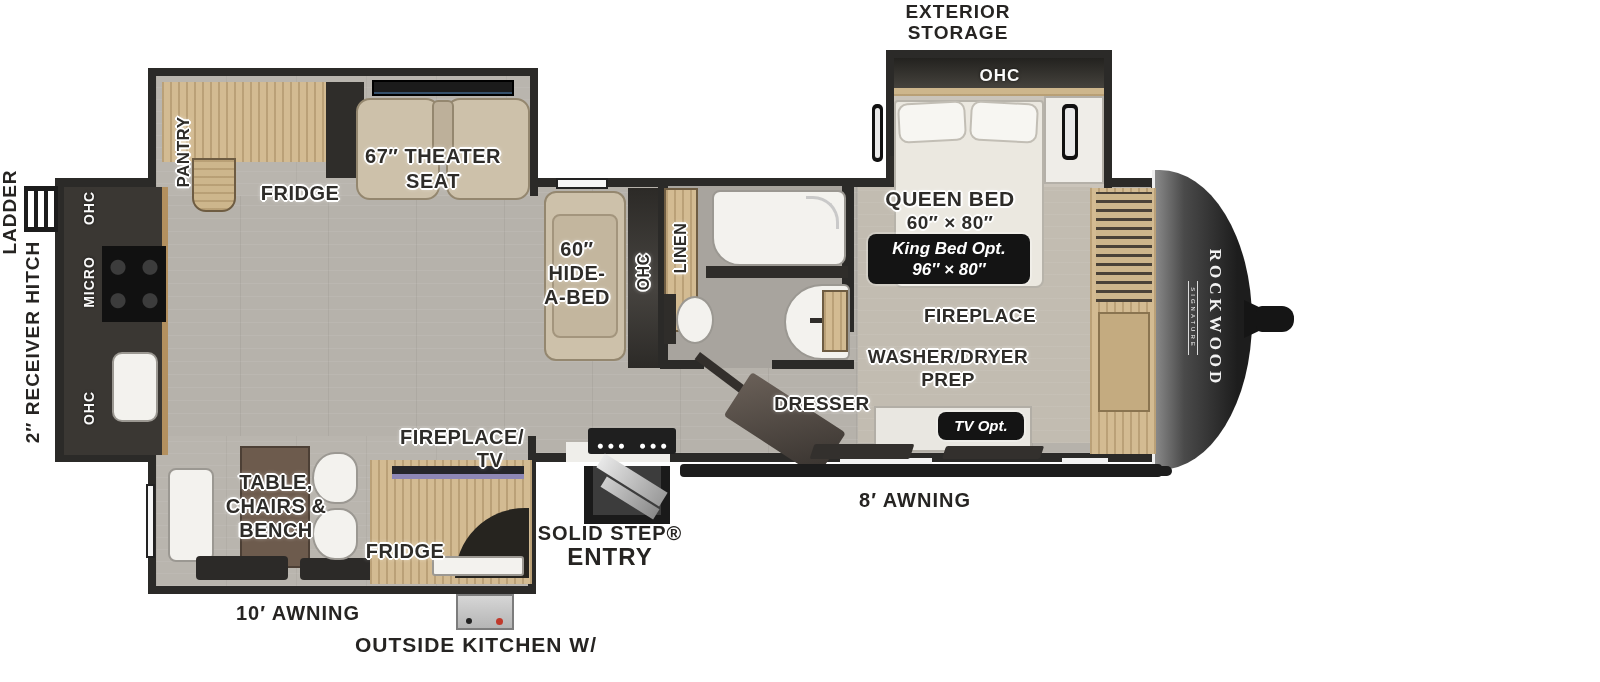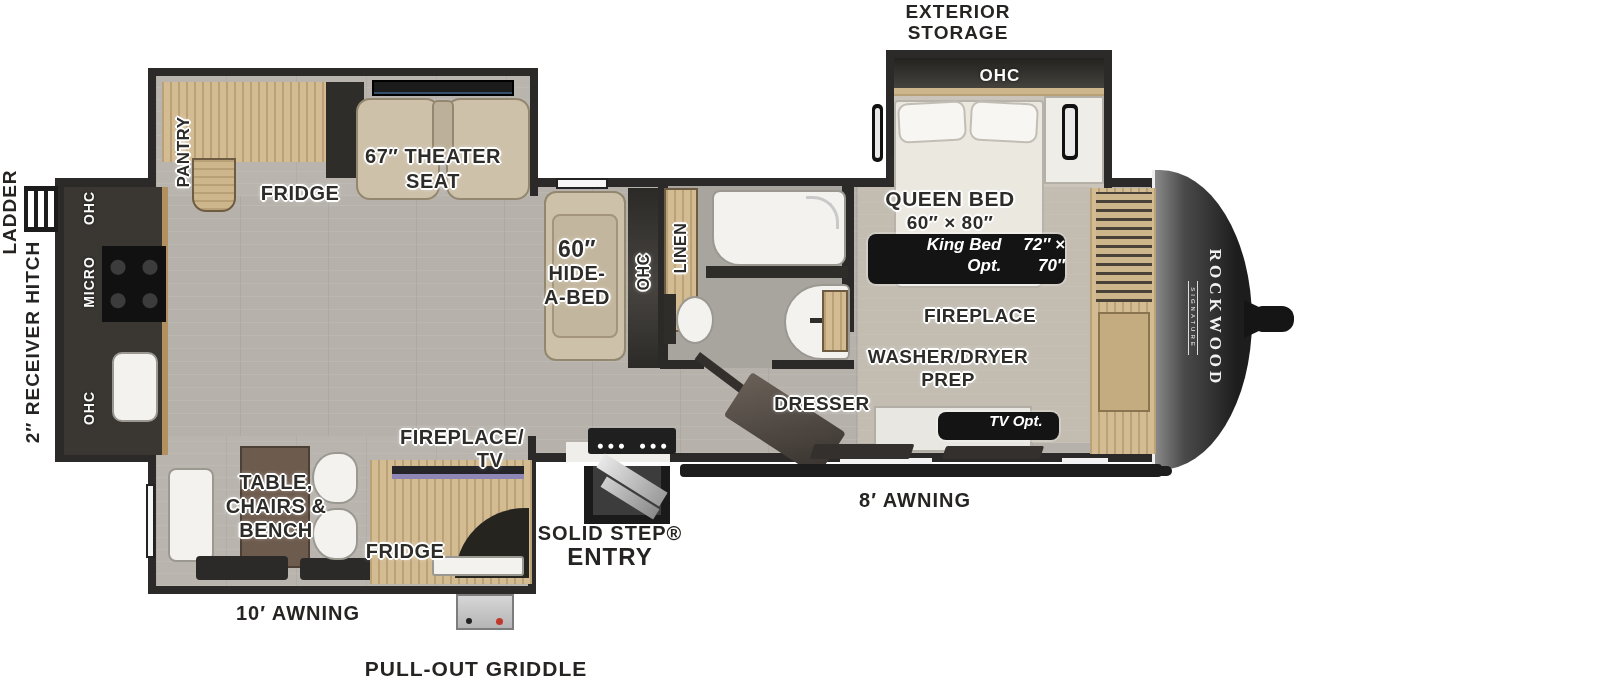--- a/index.html
+++ b/index.html
@@ -9,23 +9,23 @@
   
   .lbl{position:absolute;font-weight:bold;color:#2e2c29;letter-spacing:.5px;white-space:nowrap;z-index:10;
        text-shadow:-2px 0 0 #fff,2px 0 0 #fff,0 -2px 0 #fff,0 2px 0 #fff,-1px -1px 0 #fff,1px 1px 0 #fff,-1px 1px 0 #fff,1px -1px 0 #fff,0 0 5px #fff;}
   .pin{transform:translate(-50%,-50%);}
   .pin-v{transform:translate(-50%,-50%) rotate(-90deg);}
   .cap{position:absolute;font-weight:bold;color:#262422;letter-spacing:1px;white-space:nowrap;z-index:10;}
   .cap-v{transform:translate(-50%,-50%) rotate(-90deg);}
   .cap-c{transform:translate(-50%,-50%);}
   .wlbl{position:absolute;font-weight:bold;color:#fafafa;letter-spacing:1px;white-space:nowrap;z-index:10;
         text-shadow:0 0 3px rgba(0,0,0,.7);}
-  .badge{position:absolute;background:#141414;color:#fff;font-weight:bold;font-style:italic;text-align:right;
-         border-radius:8px;z-index:11;display:flex;justify-content:center;line-height:1.25;
-         box-shadow:0 0 0 2px rgba(255,255,255,.25);padding-left:35px;}
+  .badge{position:absolute;background:#141414;color:#fff;font-weight:bold;font-style:italic;text-align:center;
+         border-radius:8px;z-index:11;display:flex;flex-direction:column;justify-content:center;line-height:1.25;
+         box-shadow:0 0 0 2px rgba(255,255,255,.25);}
   
   .body-shell{left:55px;top:178px;width:1105px;height:284px;border:9px solid #2b2a28;box-sizing:border-box;z-index:1;
       background:#b6b2ab;
       background-image:repeating-linear-gradient(90deg,rgba(0,0,0,.05) 0 1px,transparent 1px 88px),
                        repeating-linear-gradient(0deg,rgba(255,255,255,.07) 0 1px,transparent 1px 13px);}
   .slide{box-sizing:border-box;border:8px solid #2b2a28;background:#b9b5ae;
       background-image:repeating-linear-gradient(90deg,rgba(0,0,0,.04) 0 1px,transparent 1px 70px),
                        repeating-linear-gradient(0deg,rgba(255,255,255,.06) 0 1px,transparent 1px 12px);z-index:2;}
   .wood{background:#d3bb92;background-image:repeating-linear-gradient(90deg,rgba(122,92,50,.28) 0 2px,transparent 2px 8px);}
   .wood-h{background:#cdb68c;background-image:repeating-linear-gradient(0deg,rgba(122,92,50,.25) 0 2px,transparent 2px 8px);}
@@ -97,21 +97,21 @@
   <div class="lbl pin-v" style="left:184px;top:152px;font-size:17px;">PANTRY</div>
   <div class="lbl pin" style="left:300px;top:193px;font-size:20px;">FRIDGE</div>
   <div class="lbl pin" style="left:433px;top:156px;font-size:20px;">67″ THEATER</div>
   <div class="lbl pin" style="left:433px;top:181px;font-size:20px;">SEAT</div>
 
   <div class="abs win" style="left:556px;top:178px;width:52px;height:11px;"></div>
   <div class="abs z3 fabric" style="left:544px;top:191px;width:82px;height:170px;border-radius:12px;"></div>
   <div class="abs z4" style="left:552px;top:214px;width:66px;height:124px;background:#c3b69e;border:2px solid #a3957d;border-radius:8px;box-sizing:border-box;"></div>
   <div class="abs z3 dark" style="left:628px;top:188px;width:30px;height:180px;background:linear-gradient(180deg,#2c2a27,#474440 55%,#2c2a27);"></div>
   <div class="lbl pin-v" style="left:644px;top:272px;font-size:16px;">OHC</div>
-  <div class="lbl pin" style="left:577px;top:249px;font-size:23px;">60″</div>
+  <div class="lbl pin" style="left:577px;top:249px;font-size:20px;">60″</div>
   <div class="lbl pin" style="left:577px;top:273px;font-size:20px;">HIDE-</div>
   <div class="lbl pin" style="left:577px;top:297px;font-size:20px;">A-BED</div>
 
   <div class="abs z3" style="left:660px;top:186px;width:188px;height:182px;background:#a8a49e;"></div>
   <div class="abs wall" style="left:658px;top:186px;width:10px;height:182px;"></div>
   <div class="abs wall" style="left:842px;top:186px;width:12px;height:146px;"></div>
   <div class="abs wall" style="left:660px;top:360px;width:44px;height:9px;"></div>
   <div class="abs wall" style="left:772px;top:360px;width:82px;height:9px;"></div>
   <div class="abs z4 white-fix" style="left:712px;top:190px;width:134px;height:76px;border-radius:8px 8px 10px 28px;"></div>
   <div class="abs z5" style="left:806px;top:196px;width:30px;height:30px;border:3px solid #c9c9c9;border-left:none;border-bottom:none;border-radius:0 26px 0 0;"></div>
@@ -140,21 +140,21 @@
     </div>
   <div class="abs z3 dark" style="left:890px;top:156px;width:24px;height:28px;"></div>
 
   <div class="abs z4" style="left:894px;top:100px;width:150px;height:188px;background:#ebe8e0;border:2px solid #b7b3aa;border-radius:4px 4px 8px 8px;box-sizing:border-box;"></div>
   <div class="abs z5" style="left:898px;top:102px;width:68px;height:40px;background:#f7f6f2;border:2px solid #c2beb5;border-radius:10px;box-sizing:border-box;transform:rotate(-3deg);"></div>
   <div class="abs z5" style="left:970px;top:102px;width:68px;height:40px;background:#f7f6f2;border:2px solid #c2beb5;border-radius:10px;box-sizing:border-box;transform:rotate(3deg);"></div>
   <div class="lbl pin" style="left:950px;top:199px;font-size:21px;">QUEEN BED</div>
   <div class="lbl pin" style="left:950px;top:223px;font-size:19px;">60″ × 80″</div>
   <div class="badge" style="left:868px;top:234px;width:162px;height:50px;font-size:17px;">
     <div>King Bed Opt.</div>
-    <div>72″ × 70″</div>
+    <div>96″ × 80″</div>
   </div>
   <div class="lbl pin" style="left:980px;top:316px;font-size:19px;">FIREPLACE</div>
   <div class="lbl pin" style="left:948px;top:357px;font-size:19px;">WASHER/DRYER</div>
   <div class="lbl pin" style="left:948px;top:380px;font-size:19px;">PREP</div>
 
   <div class="abs z4" style="left:752px;top:372px;width:112px;height:52px;background:linear-gradient(135deg,#6a6058,#37322e);transform:rotate(33deg);transform-origin:left top;border-radius:4px;"></div>
   <div class="lbl pin" style="left:822px;top:404px;font-size:19px;">DRESSER</div>
   <div class="abs z4" style="left:874px;top:406px;width:158px;height:46px;background:#e9e7e1;border:2px solid #b2aea6;box-sizing:border-box;"></div>
   <div class="badge" style="left:938px;top:412px;width:86px;height:28px;font-size:15px;">
     <div>TV Opt.</div>
@@ -202,15 +202,15 @@
   <div class="abs z4" style="left:455px;top:508px;width:74px;height:70px;background:#26241f;border-top-left-radius:70px;"></div>
   <div class="abs z5 white-fix" style="left:432px;top:556px;width:92px;height:20px;border-radius:3px;"></div>
   <div class="lbl pin" style="left:462px;top:437px;font-size:20px;">FIREPLACE/</div>
   <div class="lbl pin" style="left:462px;top:460px;font-size:20px;margin-left:28px;">TV</div>
   <div class="lbl pin" style="left:405px;top:551px;font-size:20px;">FRIDGE</div>
   <div class="abs griddle-box">
       <div class="dotb"></div>
       <div class="dotr"></div>
     </div>
   <div class="cap cap-c" style="left:298px;top:613px;font-size:20px;">10′ AWNING</div>
-  <div class="cap cap-c" style="left:476px;top:669px;font-size:21px;">PULL-OUT GRIDDLE</div>
+  <div class="cap cap-c" style="left:476px;top:645px;font-size:21px;">OUTSIDE KITCHEN W/</div>
 
 </div>
 
 </body></html>

